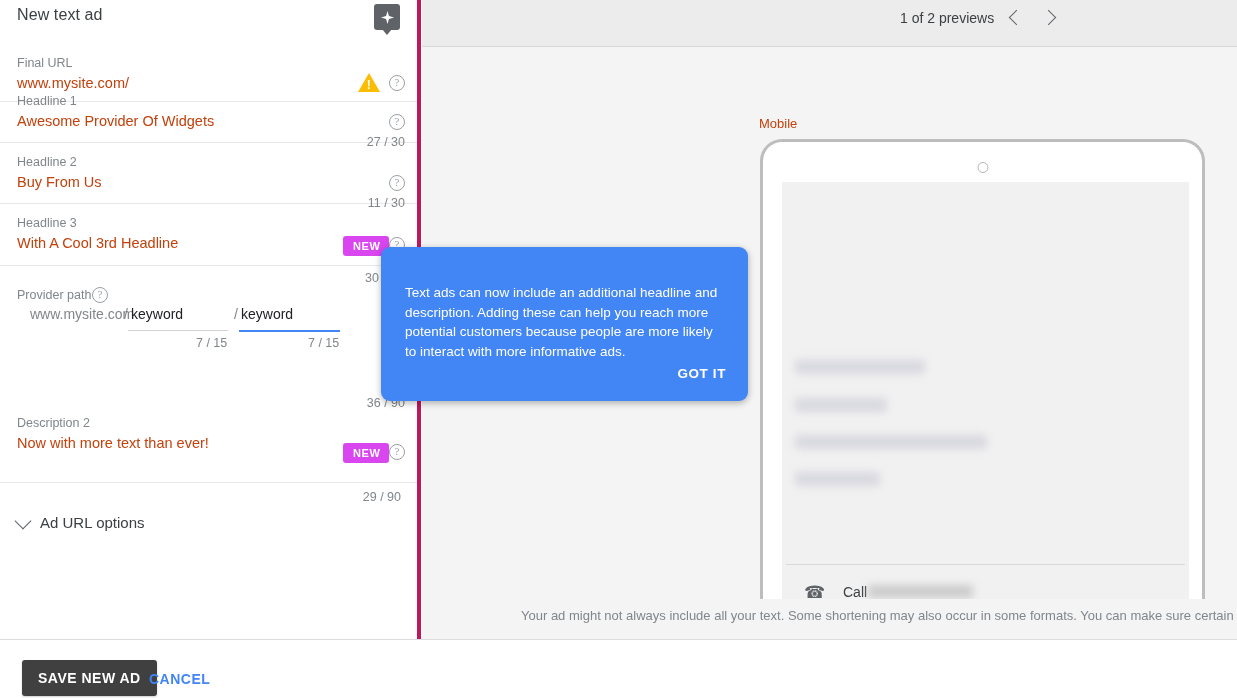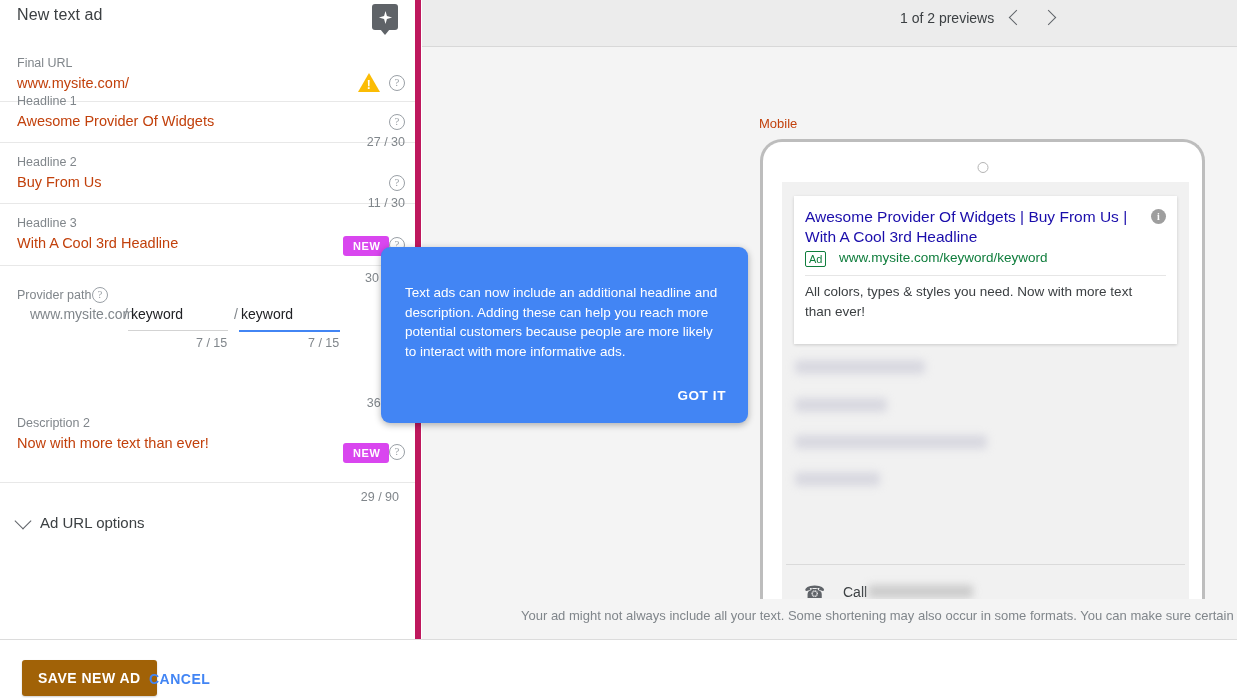--- a/index.html
+++ b/index.html
@@ -10,21 +10,21 @@
     font-family: "Liberation Sans", sans-serif;
     background: #ffffff;
   }
   #app { position: relative; width: 1237px; height: 698px; }
 
   
   .editor {
     position: absolute; left: 0; top: 0;
     width: 421px; height: 639px;
     background: #ffffff;
-    border-right: 6px solid #be185d;
+    border-right: 4px solid #be185d;
     overflow: hidden;
   }
   .editor-title {
     position: absolute; left: 17px; top: 6px;
     font-size: 16px; color: #3c4043; letter-spacing: .1px;
   }
   .sparkle-badge {
     position: absolute; right: 17px; top: 4px;
     width: 26px; height: 26px;
     background: #5f6368;
@@ -100,21 +100,21 @@
   }
   .adurl .chev {
     display:inline-block; width:12px; height:12px;
     border-right:1.7px solid #5f6368; border-bottom:1.7px solid #5f6368;
     transform: rotate(45deg); margin-right: 11px; vertical-align: 1px;
   }
 
   
   .tooltip {
     position: absolute; left: 381px; top: 247px;
-    width: 367px; height: 176px;
+    width: 367px; height: 154px;
     background: #4285f4; border-radius: 9px;
     box-shadow: 0 2px 7px rgba(0,0,0,.3);
   }
   .tooltip-text {
     position:absolute; left: 24px; top: 36px; width: 320px;
     color:#fff; font-size:13.5px; line-height: 19.5px;
   }
   .tooltip-btn {
     position:absolute; right: 22px; bottom: 20px;
     color:#fff; font-size:13.5px; font-weight:bold; letter-spacing:.6px;
@@ -214,21 +214,21 @@
     font-size:13px; color:#80868b; white-space:nowrap;
   }
 
   
   .footer {
     position:absolute; left:0; top:639px; width:1237px; height:59px;
     background:#fff; border-top:1px solid #dcdcdc;
   }
   .btn-save {
     position:absolute; left:22px; top:20px;
-    background:#a16207; color:#fff;
+    background:#404040; color:#fff;
     font-size:14px; font-weight:bold; letter-spacing:.5px;
     padding:10px 16px; border-radius:3px; border:none;
     font-family:"Liberation Sans", sans-serif;
     box-shadow: 0 1px 2px rgba(0,0,0,.2);
     cursor:pointer;
   }
   .btn-cancel {
     position:absolute; left:143px; top:30px;
     color:#4285f4; font-size:14px; font-weight:bold; letter-spacing:.5px;
     background:none; border:none; cursor:pointer;
@@ -313,28 +313,20 @@
     <div class="preview-count">1 of 2 previews</div>
     <div class="arrow arrow-prev"></div>
     <div class="arrow arrow-next"></div>
 
     <div class="mobile-label">Mobile</div>
 
     <div class="phone">
       <div class="phone-dot"></div>
       <div class="screen">
 
-        <div class="ad-card">
-          <div class="ad-title">Awesome Provider Of Widgets | Buy From Us | With A Cool 3rd Headline</div>
-          <div class="ad-info">i</div>
-          <div class="ad-badge">Ad</div>
-          <div class="ad-url">www.mysite.com/keyword/keyword</div>
-          <div class="ad-sep"></div>
-          <div class="ad-desc">All colors, types &amp; styles you need. Now with more text than ever!</div>
-        </div>
 
         <div class="blur-line" style="left:13px;top:178px;width:130px;height:14px;"></div>
         <div class="blur-line" style="left:13px;top:216px;width:92px;height:14px;"></div>
         <div class="blur-line" style="left:13px;top:253px;width:192px;height:14px;"></div>
         <div class="blur-line" style="left:13px;top:290px;width:85px;height:14px;"></div>
 
         <div class="call-sep"></div>
         <div class="call-row">
           <div class="call-icon">☎</div>
           <div class="call-text">Call</div>

